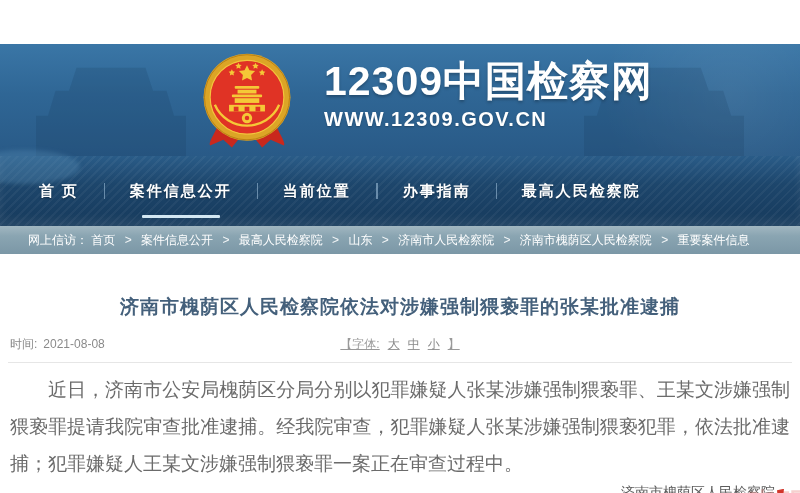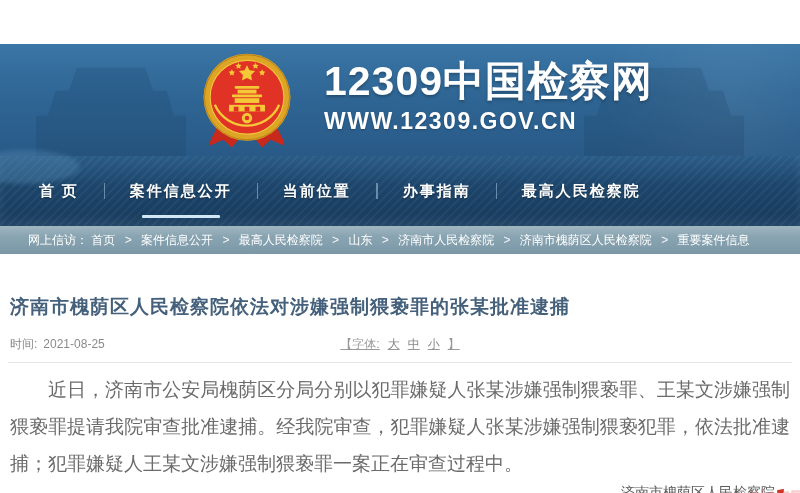--- a/index.html
+++ b/index.html
@@ -14,21 +14,21 @@
     clip-path:polygon(0 100%,0 58%,8% 58%,13% 32%,22% 32%,27% 8%,73% 8%,78% 32%,87% 32%,92% 58%,100% 58%,100% 100%);}
   .hdr-deco.right{right:56px;top:16px;width:160px;height:96px;
     clip-path:polygon(0 100%,0 58%,8% 58%,13% 32%,22% 32%,27% 8%,73% 8%,78% 32%,87% 32%,92% 58%,100% 58%,100% 100%);}
   .hdr-glow{position:absolute;right:-60px;top:-80px;width:260px;height:260px;border-radius:50%;
     background:radial-gradient(circle,rgba(255,255,255,.07) 0%,rgba(255,255,255,0) 70%);}
   .brand{position:absolute;left:188px;top:6px;display:flex;align-items:flex-start;cursor:pointer;}
   .emblem{width:118px;height:104px;}
   .brand-text{margin-left:18px;padding-top:8px;}
   .site-title{color:#ffffff;font-size:41px;font-weight:bold;letter-spacing:1px;line-height:46px;
     text-shadow:0 2px 3px rgba(0,0,0,.25);white-space:nowrap;}
-  .site-url{color:#ffffff;font-size:23px;font-weight:bold;letter-spacing:1.5px;margin-top:4px;
+  .site-url{color:#ffffff;font-size:20px;font-weight:bold;letter-spacing:1.5px;margin-top:4px;
     text-shadow:0 1px 2px rgba(0,0,0,.25);}
 
   
   .main-nav{position:absolute;left:0;top:112px;width:800px;height:70px;
     background:
       repeating-linear-gradient(135deg,rgba(255,255,255,.045) 0 2px,rgba(255,255,255,0) 2px 6px),
       linear-gradient(180deg,#2a5c88 0%,#1d466c 40%,#163a5c 100%);
     box-shadow:inset 0 -6px 10px rgba(255,255,255,.08);font-family:Liberation Serif, serif;}
   .nav-curve{position:absolute;left:-30px;top:-6px;width:110px;height:34px;border-radius:50%;
     background:rgba(86,140,180,.35);filter:blur(2px);}
@@ -43,21 +43,21 @@
   .breadcrumb{position:absolute;left:0;top:182px;width:800px;height:28px;
     background:linear-gradient(180deg,#a2b7c1 0%,#8aa5b2 35%,#7b97a6 100%);
     color:#ffffff;font-size:12px;line-height:28px;padding-left:28px;box-sizing:border-box;
     white-space:nowrap;}
   .breadcrumb .crumb{cursor:pointer;}
   .breadcrumb .sep{margin:0 6px;opacity:.9;}
 
   
   .content{position:absolute;left:0;top:210px;width:800px;height:283px;background:#ffffff;
     box-sizing:border-box;padding:0 10px;}
-  .article-title{margin-top:40px;text-align:left;font-size:19px;font-weight:bold;
+  .article-title{margin-top:40px;text-align:center;font-size:19px;font-weight:bold;
     color:#44607b;letter-spacing:1px;}
   .meta-row{position:relative;margin-top:16px;height:18px;font-size:12px;color:#8a8a8a;}
   .meta-time{position:absolute;left:0;top:0;}
   .meta-time .lbl{margin-right:6px;}
   .font-ctrl{text-align:center;color:#999;text-decoration:underline;}
   .font-ctrl span{margin:0 4px;}
   .font-ctrl .size-btn{cursor:pointer;color:#888;}
   .meta-divider{border:none;border-bottom:1px solid #e6e6e6;margin:8px -2px 0 -2px;}
   .article-body{margin:8px 0 0 0;font-size:19px;color:#6b6b6b;line-height:37px;
     text-align:justify;text-indent:2em;}
@@ -147,21 +147,21 @@
     <span class="crumb">济南市槐荫区人民检察院</span>
     <span class="sep">&gt;</span>
     <span class="crumb">重要案件信息</span>
   </div>
 
   <div class="content">
     <div class="article-title">济南市槐荫区人民检察院依法对涉嫌强制猥亵罪的张某批准逮捕</div>
 
     <div class="meta-row">
       <div class="meta-time">
-        <span class="lbl">时间:</span><span>2021-08-25</span>
+        <span class="lbl">时间:</span><span>2021-08-08</span>
       </div>
       <div class="font-ctrl">
         <span>【字体:</span><span class="size-btn">大</span><span class="size-btn">中</span><span class="size-btn">小</span><span>】</span>
       </div>
     </div>
 
     <hr class="meta-divider">
 
     <p class="article-body">近日，济南市公安局槐荫区分局分别以犯罪嫌疑人张某涉嫌强制猥亵罪、王某文涉嫌强制猥亵罪提请我院审查批准逮捕。经我院审查，犯罪嫌疑人张某涉嫌强制猥亵犯罪，依法批准逮捕；犯罪嫌疑人王某文涉嫌强制猥亵罪一案正在审查过程中。</p>
 

